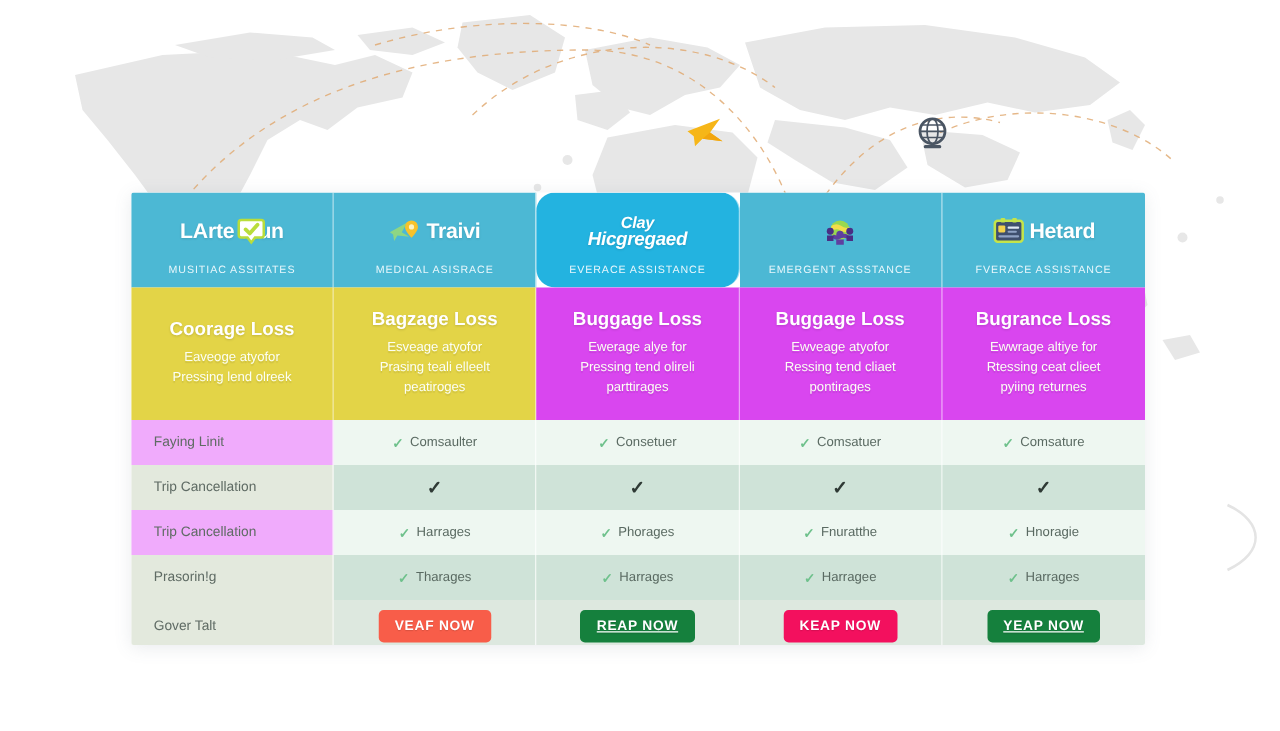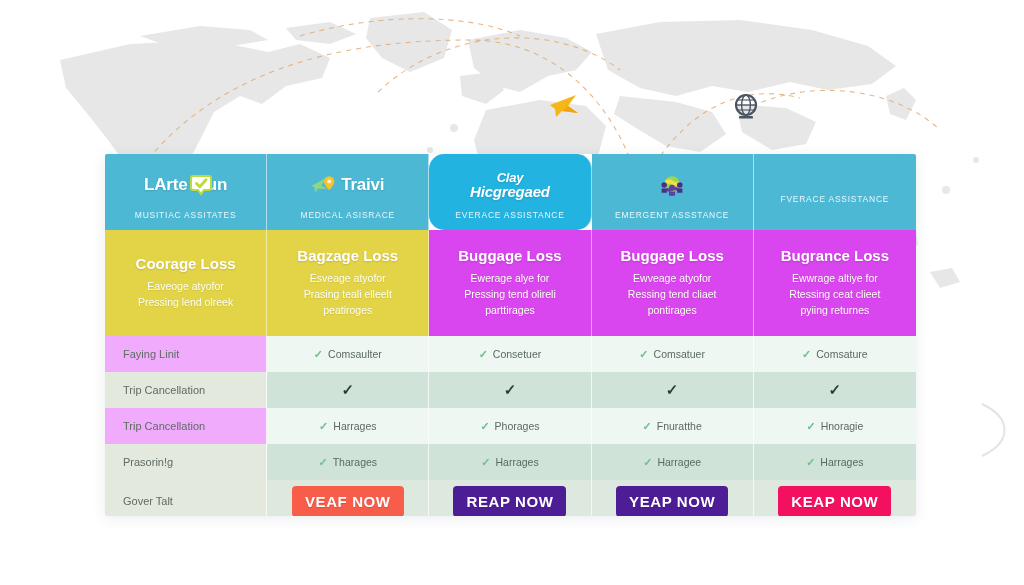--- a/index.html
+++ b/index.html
@@ -227,30 +227,30 @@
     background: #e3e9dd;
     font-size: 11px;
     color: #5f6b64;
   }
 
   .cta-btn {
     border: none;
     border-radius: 4px;
     color: #ffffff;
     font-weight: bold;
-    font-size: 15px;
+    font-size: 11px;
     letter-spacing: 0.6px;
     padding: 7px 13px;
     cursor: pointer;
     font-family: "Liberation Sans", sans-serif;
     text-shadow: 0 1px 1px rgba(0,0,0,0.14);
     white-space: nowrap;
   }
   .cta-btn.red   { background: #f85d49; }
-  .cta-btn.mint  { background: #4c1d95; }
+  .cta-btn.mint  { background: #15803d; text-decoration: underline; }
   .cta-btn.pink  { background: #f3105e; }
 
   
   #corner-arc {
     position: absolute;
     right: 6px;
     top: 400px;
     width: 40px;
     height: 60px;
   }
@@ -375,20 +375,32 @@
             <circle cx="24" cy="13" r="3.2" fill="#4a2f84"></circle>
             <path d="M21 17 h6 v5 h-6 z" fill="#4a2f84"></path>
             <circle cx="15" cy="16" r="3.4" fill="#5f3fa0"></circle>
             <path d="M11.5 20.5 h7 v5 h-7 z" fill="#5f3fa0"></path>
           </svg>
         </div>
         <div class="brand-sub">EMERGENT ASSSTANCE</div>
       </div>
 
       <div class="cell hdr-cell">
+        <div class="brand-line">
+          <svg class="hdr-icon" viewBox="0 0 28 26">
+            <rect x="2" y="4" width="24" height="18" rx="2.5" fill="#3f4f6e" stroke="#c4e44a" stroke-width="2.2"></rect>
+            <rect x="7" y="1.5" width="4" height="4" rx="1" fill="#c4e44a"></rect>
+            <rect x="17" y="1.5" width="4" height="4" rx="1" fill="#c4e44a"></rect>
+            <rect x="5" y="8" width="6" height="6" rx="1" fill="#f3d14b"></rect>
+            <rect x="13" y="9" width="10" height="1.8" rx="0.9" fill="#dfe7f2"></rect>
+            <rect x="13" y="12.5" width="8" height="1.8" rx="0.9" fill="#8fa2c4"></rect>
+            <rect x="5" y="16.5" width="18" height="1.8" rx="0.9" fill="#8fa2c4"></rect>
+          </svg>
+          <span class="brand-name">Hetard</span>
+        </div>
         <div class="brand-sub">FVERACE ASSISTANCE</div>
       </div>
     </div>
 
     <div class="grid-row ban-row">
 
       <div class="cell ban-cell yellow">
         <div class="ban-title">Coorage Loss</div>
         <div class="ban-desc">
           <span>Eaveoge atyofor</span>
@@ -511,21 +523,21 @@
 
     <div class="grid-row cta-row">
       <div class="cell cta-cell label">Gover Talt</div>
       <div class="cell cta-cell">
         <button class="cta-btn red">VEAF NOW</button>
       </div>
       <div class="cell cta-cell">
         <button class="cta-btn mint">REAP NOW</button>
       </div>
       <div class="cell cta-cell">
+        <button class="cta-btn pink">KEAP NOW</button>
+      </div>
+      <div class="cell cta-cell">
         <button class="cta-btn mint">YEAP NOW</button>
-      </div>
-      <div class="cell cta-cell">
-        <button class="cta-btn pink">KEAP NOW</button>
       </div>
     </div>
 
   </div>
 </div>
 
 </body></html>

